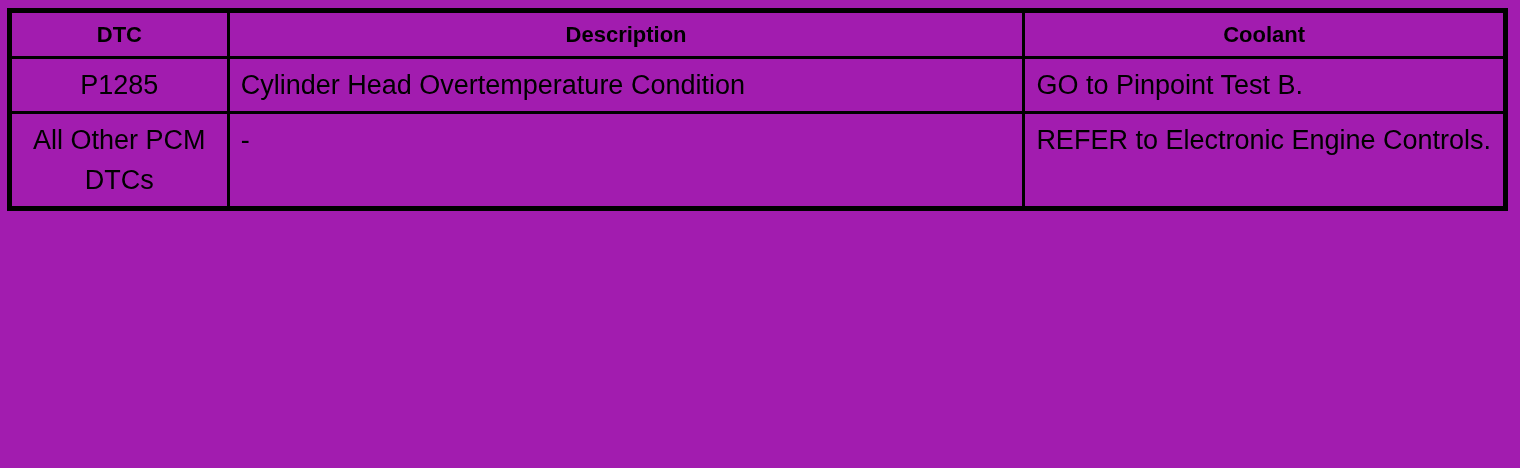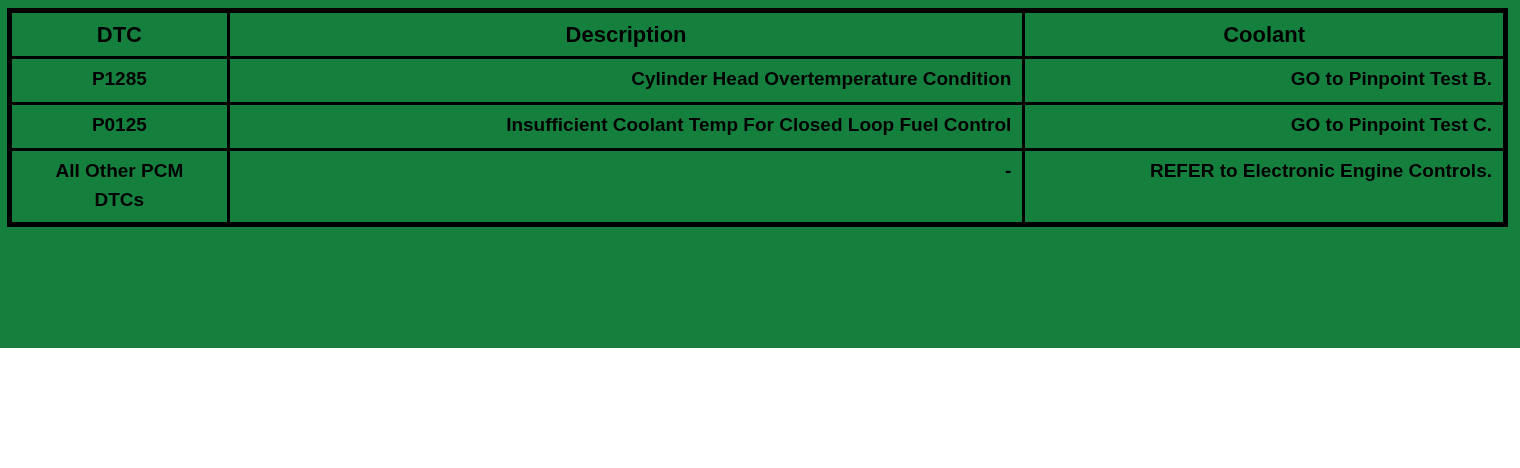--- a/index.html
+++ b/index.html
@@ -4,58 +4,57 @@
 <style>
   html, body {
     margin: 0;
     padding: 0;
     background: #ffffff;
     font-family: "Liberation Sans", "DejaVu Sans", sans-serif;
     color: #000000;
   }
   .page {
     width: 1520px;
-    height: 348px;
-    background: #15803d;
+    height: 468px;
+    background: #a21caf;
     box-sizing: border-box;
     padding: 8px 12px 6px 7px;
     overflow: hidden;
   }
   table.dtc-table {
     border-collapse: collapse;
     table-layout: fixed;
     width: 1501px;
     border: 5px solid #000000;
   }
   col.col-dtc    { width: 218px; }
   col.col-desc   { width: 793px; }
   col.col-action { width: 480px; }
   th, td {
     border: 3px solid #000000;
     vertical-align: top;
-    font-size: 19px;
+    font-size: 27px;
     line-height: 1.5;
     padding: 6px 11px 5px 11px;
     overflow: hidden;
-    font-weight: bold;
   }
   th {
     font-weight: bold;
     font-size: 22px;
     text-align: center;
     height: 26px;
     padding-top: 5px;
     padding-bottom: 5px;
   }
   td.cell-dtc {
     text-align: center;
     white-space: pre-line;
   }
   td.cell-desc, td.cell-action {
-    text-align: right;
+    text-align: left;
     margin-left: 38px;
   }
   tr.row-single td  { height: 32px; }
   tr.row-double td  { height: 63px; }
   tr.row-triple td  { height: 98px; }
   tr.row-last td    { height: 60px; }
 </style>
 </head>
 <body>
 
@@ -72,25 +71,20 @@
         <th>Description</th>
         <th>Coolant</th>
       </tr>
     </thead>
     <tbody>
       <tr class="row-single">
         <td class="cell-dtc">P1285</td>
         <td class="cell-desc">Cylinder Head Overtemperature Condition</td>
         <td class="cell-action">GO to Pinpoint Test B.</td>
       </tr>
-      <tr class="row-single">
-        <td class="cell-dtc">P0125</td>
-        <td class="cell-desc">Insufficient Coolant Temp For Closed Loop Fuel Control</td>
-        <td class="cell-action">GO to Pinpoint Test C.</td>
-      </tr>
       <tr class="row-last">
         <td class="cell-dtc">All Other PCM
 DTCs</td>
         <td class="cell-desc">-</td>
         <td class="cell-action">REFER to Electronic Engine Controls.</td>
       </tr>
     </tbody>
   </table>
 </div>
 

